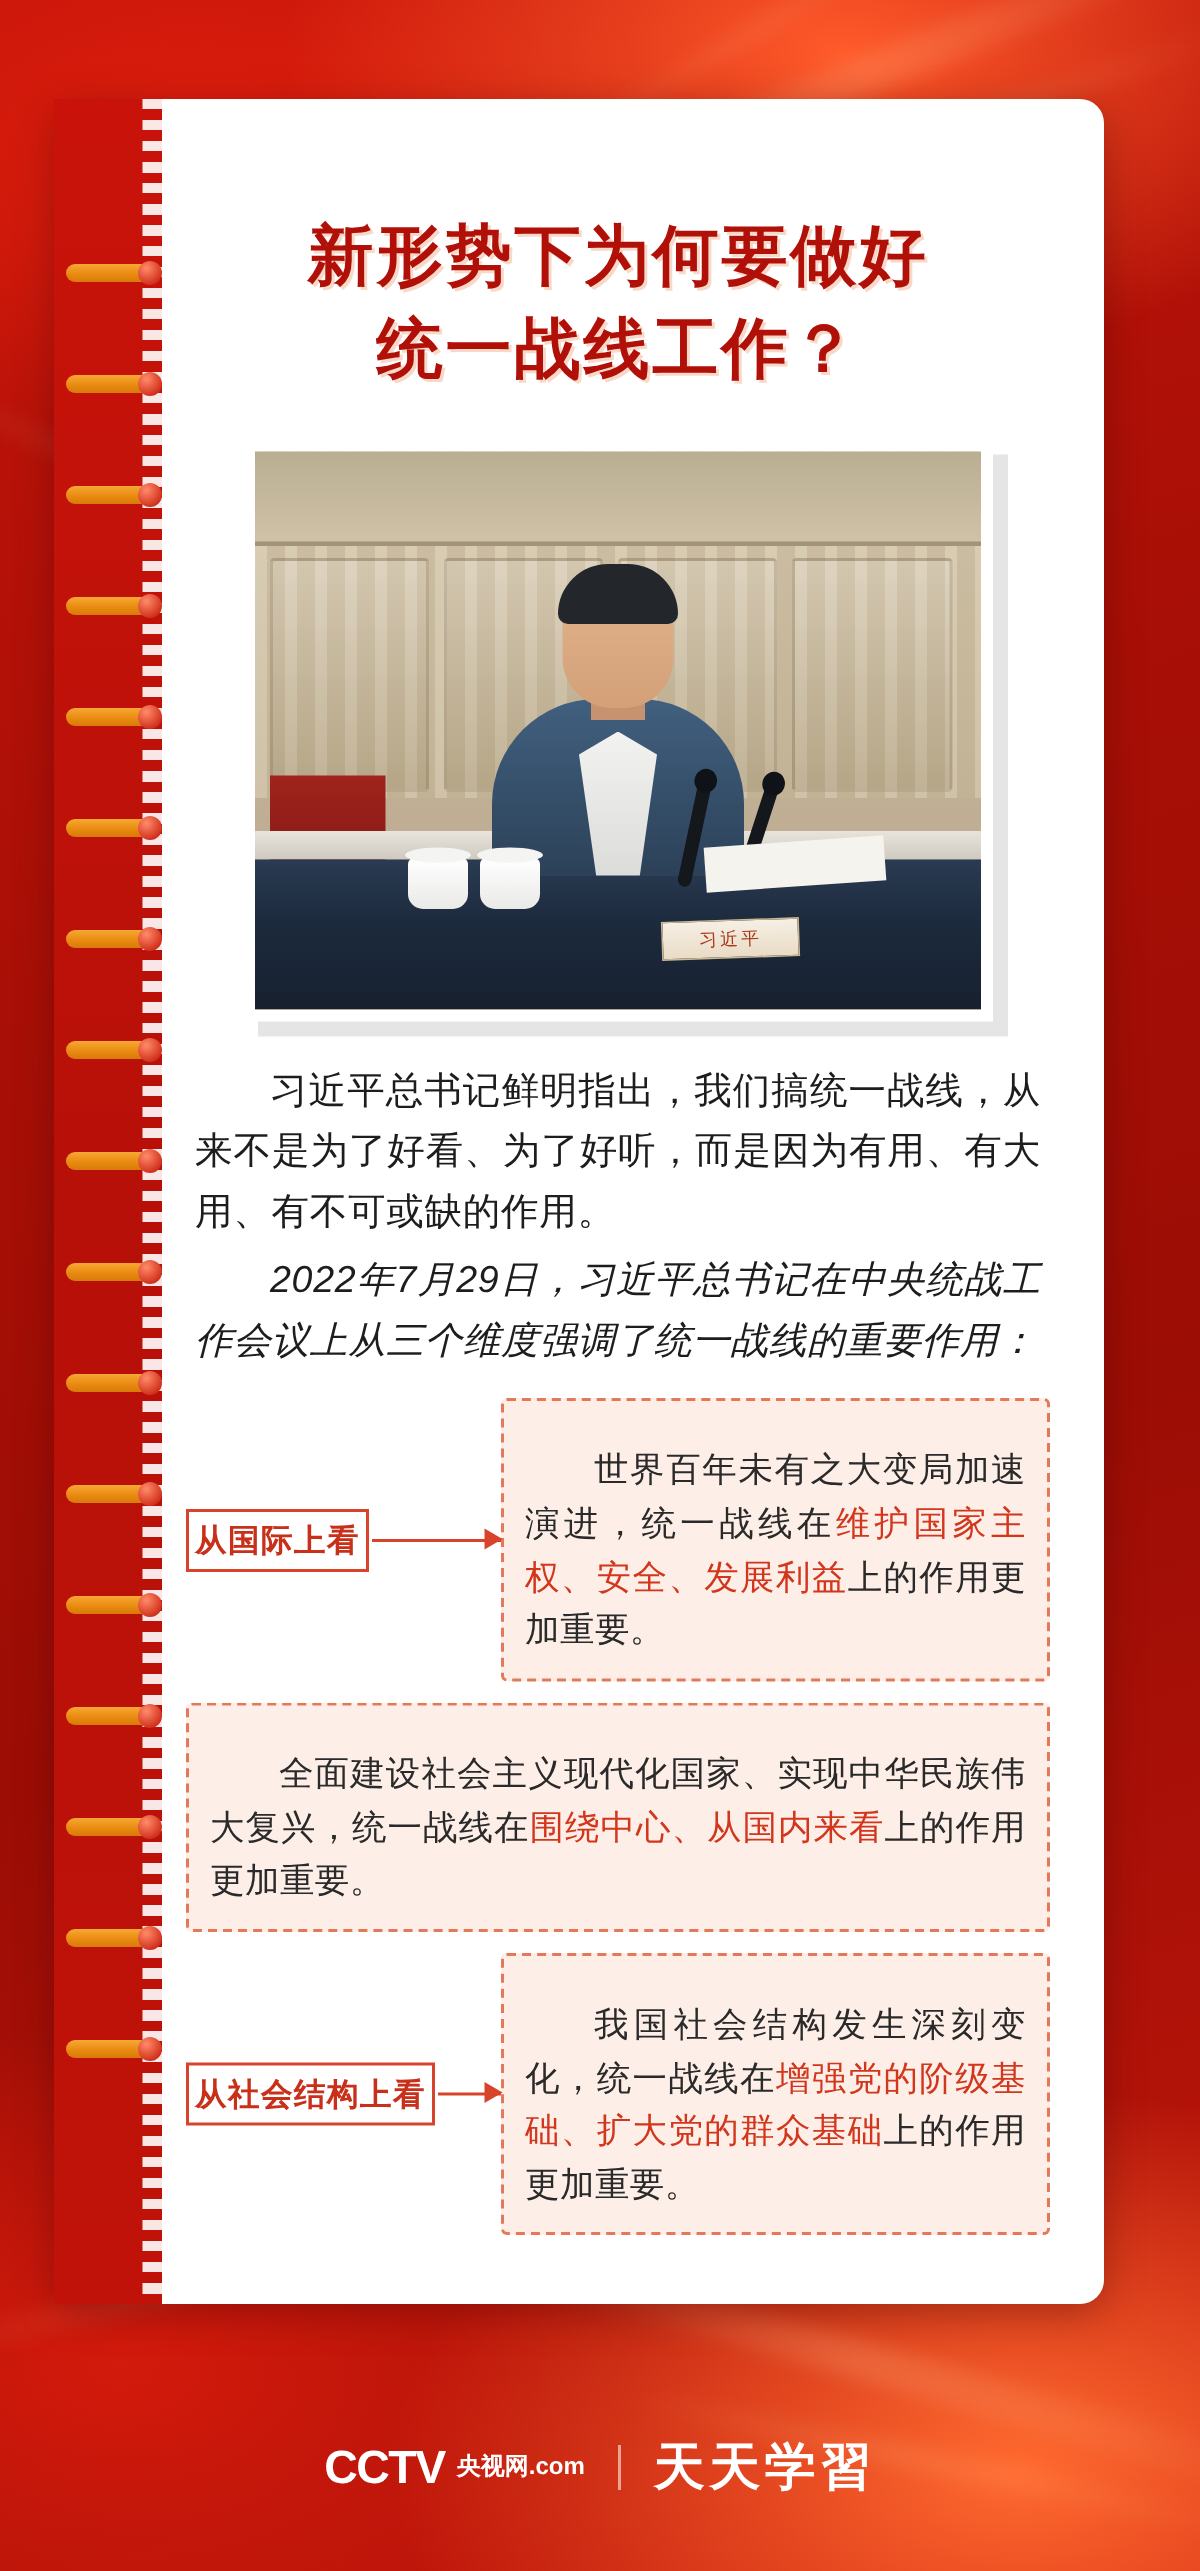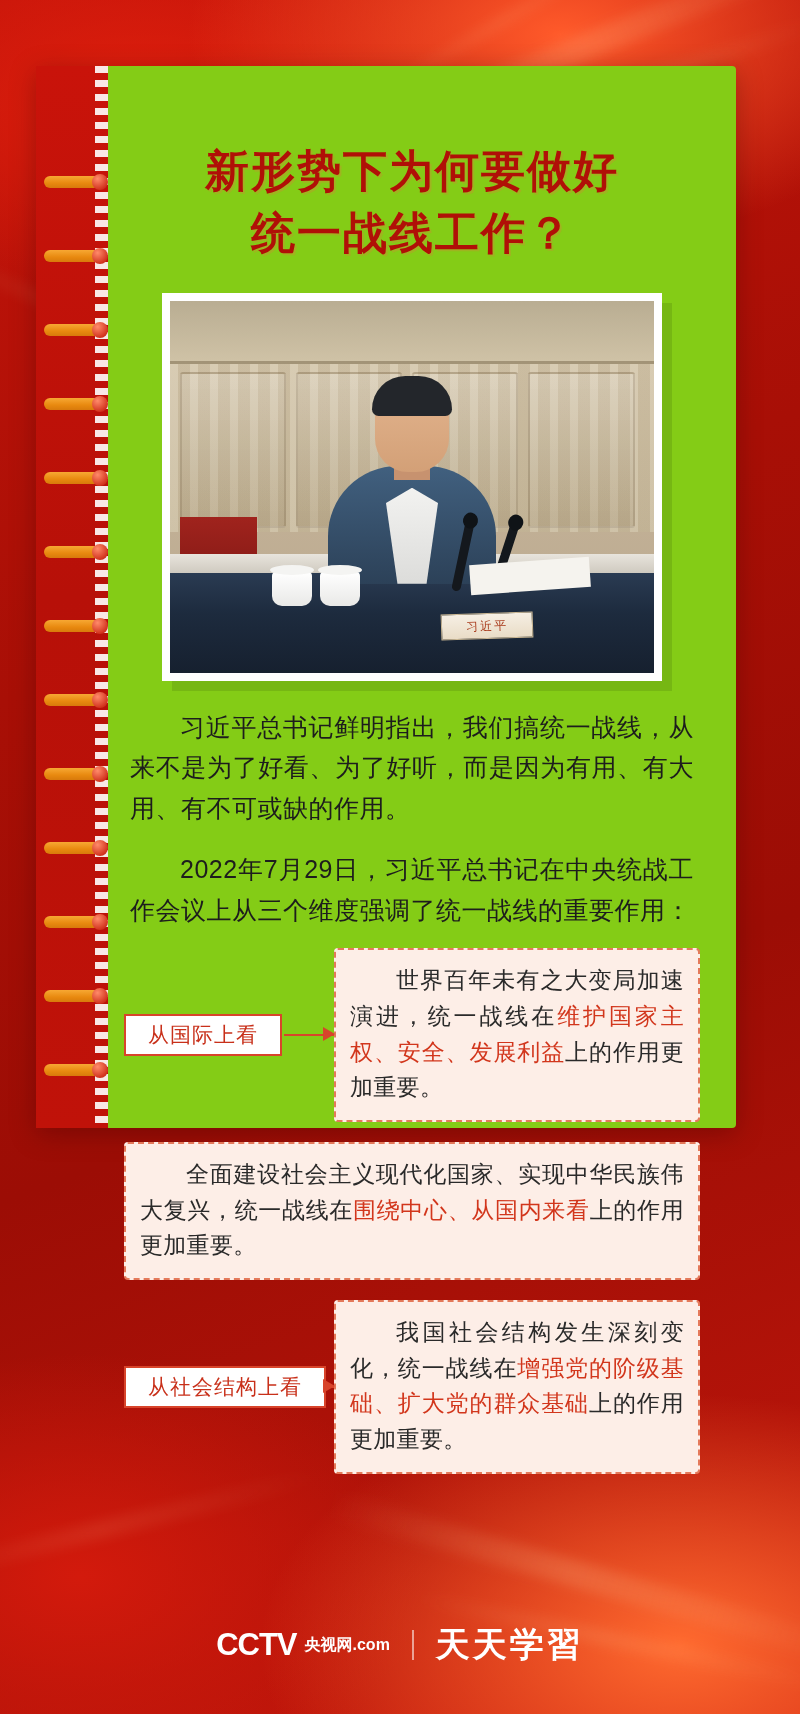--- a/index.html
+++ b/index.html
@@ -38,23 +38,23 @@
   .s5 { bottom: 64px;  right: -40px; width: 430px; height: 16px; transform: rotate(12deg); opacity: .7;}
   .s6 { bottom: 180px; left: -90px; width: 420px; height: 18px; transform: rotate(-14deg); opacity: .5;}
   .s7 { top: 300px; left: -120px; width: 360px; height: 14px; transform: rotate(24deg); opacity: .35;}
 
   
   .card {
     position: absolute;
     left: 36px;
     top: 66px;
     width: 700px;
-    height: 1062px;
-    background: #84cc16;
-    border-radius: 4px;
+    height: 1470px;
+    background: #ffffff;
+    border-radius: 16px;
     box-shadow: 0 6px 26px rgba(60,0,0,.35);
   }
   
   .strip {
     position: absolute;
     left: 0; top: 0;
     width: 72px;
     height: 100%;
     background: linear-gradient(180deg, #c9130a 0%, #b71008 50%, #c01209 100%);
     overflow: hidden;
@@ -290,21 +290,21 @@
   .para {
     margin: 0 6px;
     font-size: 25px;
     line-height: 1.62;
     color: #1d1d1d;
     text-align: justify;
     text-indent: 2em;
     letter-spacing: .5px;
   }
   .para.first { margin-top: 26px; }
-  .para.second { margin-top: 21px; }
+  .para.second { margin-top: 5px; font-style: italic; }
 
   
   .rows { margin-top: 18px; }
   .row {
     position: relative;
     display: flex;
     align-items: center;
     margin-bottom: 14px;
     min-height: 150px;
   }
@@ -312,22 +312,22 @@
     width: 210px;
     flex: 0 0 210px;
     display: flex;
     align-items: center;
   }
   .tag {
     position: relative;
     border: 2px solid #d8442b;
     color: #c8301a;
     font-size: 21px;
-    font-weight: normal;
-    padding: 5px 22px;
+    font-weight: bold;
+    padding: 5px 4px;
     letter-spacing: 1px;
     background: #fff;
     white-space: nowrap;
   }
   .arrow {
     position: relative;
     flex: 1;
     height: 2px;
     background: #d8442b;
     margin-left: 2px;
@@ -338,21 +338,21 @@
     right: -1px; top: -7px;
     border-left: 12px solid #d8442b;
     border-top: 7px solid transparent;
     border-bottom: 7px solid transparent;
   }
   .box {
     flex: 1;
     border: 2px dashed #e4795a;
     background: #fdeee7;
     border-radius: 4px;
-    padding: 13px 14px 14px 14px;
+    padding: 28px 14px 14px 14px;
     font-size: 23px;
     line-height: 1.55;
     color: #2a2a2a;
     text-indent: 2em;
     text-align: justify;
     letter-spacing: .3px;
   }
   .hl { color: #d2361c; }
 
   

